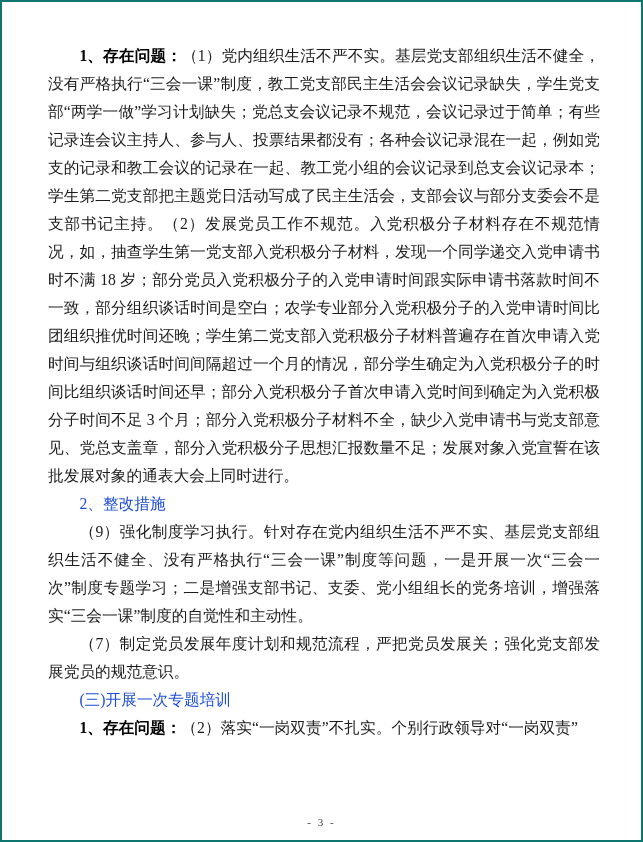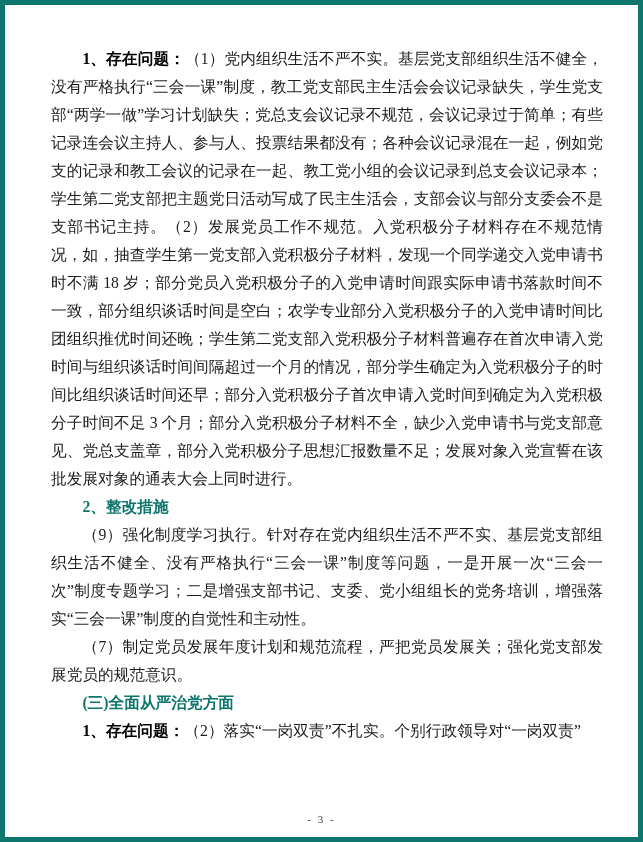--- a/index.html
+++ b/index.html
@@ -5,21 +5,21 @@
   html, body {
     margin: 0;
     padding: 0;
     background: #ffffff;
   }
   .page {
     position: relative;
     width: 643px;
     height: 842px;
     background: #ffffff;
-    border: 5px solid #0f766e;
+    border: 2px solid #0f766e;
     box-sizing: border-box;
     overflow: hidden;
     font-family: "Liberation Serif", "DejaVu Serif", serif;
   }
   .content {
     position: absolute;
     left: 46px;
     top: 40px;
     width: 552px;
   }
@@ -30,22 +30,22 @@
     line-height: 28px;
     color: #1c1c1c;
     text-align: justify;
     text-indent: 2em;
   }
   .para .lead {
     font-weight: bold;
     color: #000000;
   }
   .para.heading {
-    font-weight: bold;
-    color: #0f766e;
+    font-weight: normal;
+    color: #1d4ed8;
   }
   .footer {
     position: absolute;
     left: 0;
     right: 0;
     bottom: 12px;
     text-align: center;
     font-size: 11px;
     color: #3a3a3a;
     letter-spacing: 2px;
@@ -60,20 +60,20 @@
 
     <p class="para"><b class="lead">1、存在问题：</b><span>（1）党内组织生活不严不实。基层党支部组织生活不健全，没有严格执行“三会一课”制度，教工党支部民主生活会会议记录缺失，学生党支部“两学一做”学习计划缺失；党总支会议记录不规范，会议记录过于简单；有些记录连会议主持人、参与人、投票结果都没有；各种会议记录混在一起，例如党支的记录和教工会议的记录在一起、教工党小组的会议记录到总支会议记录本；学生第二党支部把主题党日活动写成了民主生活会，支部会议与部分支委会不是支部书记主持。（2）发展党员工作不规范。入党积极分子材料存在不规范情况，如，抽查学生第一党支部入党积极分子材料，发现一个同学递交入党申请书时不满 18 岁；部分党员入党积极分子的入党申请时间跟实际申请书落款时间不一致，部分组织谈话时间是空白；农学专业部分入党积极分子的入党申请时间比团组织推优时间还晚；学生第二党支部入党积极分子材料普遍存在首次申请入党时间与组织谈话时间间隔超过一个月的情况，部分学生确定为入党积极分子的时间比组织谈话时间还早；部分入党积极分子首次申请入党时间到确定为入党积极分子时间不足 3 个月；部分入党积极分子材料不全，缺少入党申请书与党支部意见、党总支盖章，部分入党积极分子思想汇报数量不足；发展对象入党宣誓在该批发展对象的通表大会上同时进行。</span></p>
 
     <p class="para heading">2、整改措施</p>
 
 
     <p class="para"><span>（9）强化制度学习执行。针对存在党内组织生活不严不实、基层党支部组织生活不健全、没有严格执行“三会一课”制度等问题，一是开展一次“三会一次”制度专题学习；二是增强支部书记、支委、党小组组长的党务培训，增强落实“三会一课”制度的自觉性和主动性。</span></p>
 
     <p class="para"><span>（7）制定党员发展年度计划和规范流程，严把党员发展关；强化党支部发展党员的规范意识。</span></p>
 
-    <p class="para heading">(三)全面从严治党方面</p>
+    <p class="para heading">(三)开展一次专题培训</p>
 
     <p class="para"><b class="lead">1、存在问题：</b><span>（2）落实“一岗双责”不扎实。个别行政领导对“一岗双责”</span></p>
 
   </div>
 
   <div class="footer">- 3 -</div>
 </div>
 
 </body></html>

